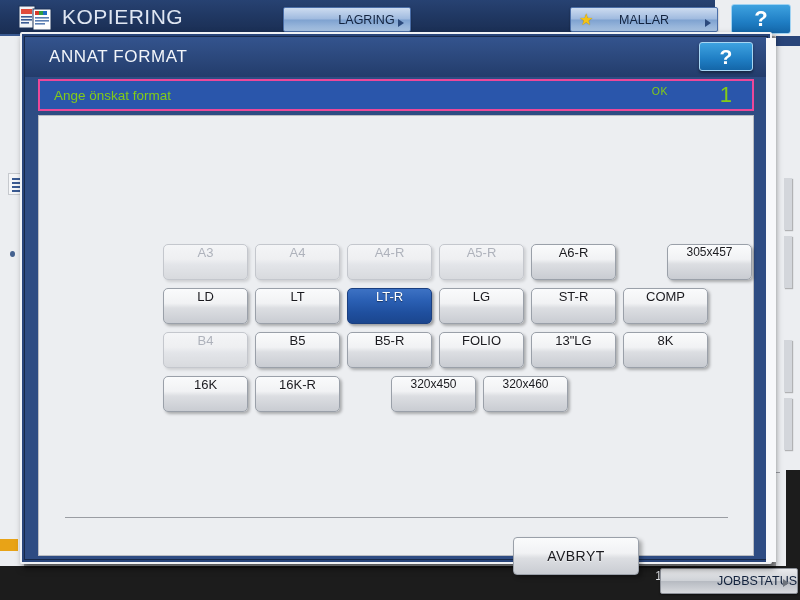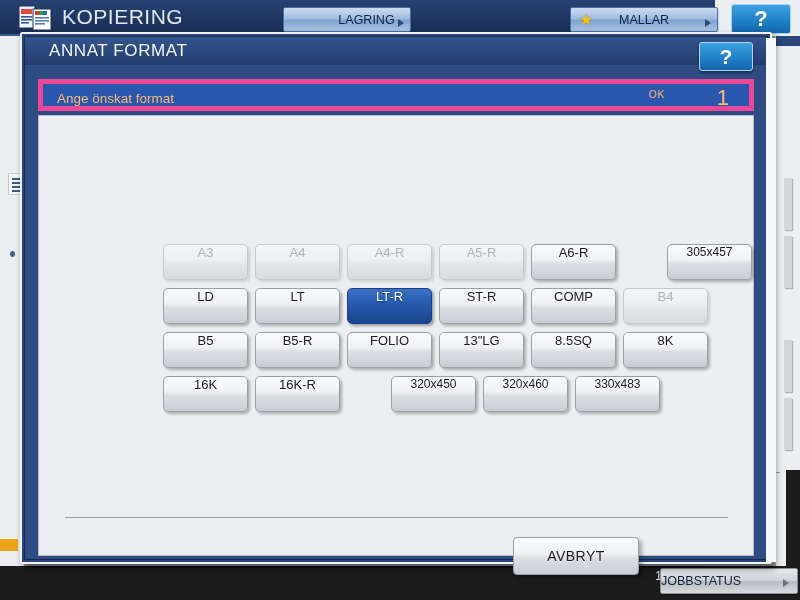--- a/index.html
+++ b/index.html
@@ -177,21 +177,21 @@
 
   #jobstatus {
     position: absolute;
     left: 660px; top: 568px;
     width: 138px; height: 26px;
     background: linear-gradient(180deg, #e9eaec 0%, #cfd2d7 48%, #b7bbc2 52%, #d8dade 100%);
     border: 1px solid #8d9199;
     border-radius: 2px;
     color: #12223c;
     font-size: 12.5px;
-    display: flex; align-items: center; justify-content: flex-start;
+    display: flex; align-items: center; justify-content: flex-end;
     box-shadow: 0 1px 2px rgba(0,0,0,.5);
   }
   #jobstatus .arrow {
     position: absolute;
     right: 8px; bottom: 6px;
     width: 0; height: 0;
     border-left: 6px solid #6d737c;
     border-top: 4px solid transparent;
     border-bottom: 4px solid transparent;
   }
@@ -219,21 +219,21 @@
     position: absolute;
     left: 2px; top: 2px;
     width: 744px; height: 524px;
     background: #2e4c83;
     border: 1px solid #17294a;
   }
 
   #dialog-title {
     position: absolute;
     left: 0; top: 0;
-    width: 742px; height: 28px;
+    width: 742px; height: 40px;
     background: linear-gradient(180deg, #34548e 0%, #2a4679 60%, #233c6b 100%);
     color: #f2f5fa;
     font-size: 17px;
     letter-spacing: .6px;
     display: flex;
     align-items: center;
     padding-left: 24px;
   }
 
   #help-dialog {
@@ -248,22 +248,22 @@
     font-weight: bold;
     display: flex; align-items: center; justify-content: center;
     box-shadow: 0 2px 3px rgba(0,0,0,.4);
   }
 
   #dialog-subbar {
     position: absolute;
     left: 13px; top: 42px;
     width: 716px; height: 32px;
     background: #2a56ab;
-    border: 5px solid #ec4899;
-    color: #fdba74;
+    border: 2px solid #ec4899;
+    color: #84cc16;
     text-decoration: underline;
   }
   #subbar-text {
     position: absolute;
     left: 14px; top: 7px;
     font-size: 13.5px;
   }
   #subbar-ok {
     position: absolute;
     right: 84px; top: 4px;
@@ -475,20 +475,23 @@
           <div class="size-btn">
             <span>LD</span>
           </div>
           <div class="size-btn">
             <span>LT</span>
           </div>
           <div class="size-btn selected">
             <span>LT-R</span>
           </div>
           <div class="size-btn">
+            <span>LG</span>
+          </div>
+          <div class="size-btn">
             <span>ST-R</span>
           </div>
           <div class="size-btn">
             <span>COMP</span>
           </div>
           <div class="size-btn disabled">
             <span>B4</span>
           </div>
           <div class="size-btn">
             <span>B5</span>
@@ -496,39 +499,33 @@
           <div class="size-btn">
             <span>B5-R</span>
           </div>
           <div class="size-btn">
             <span>FOLIO</span>
           </div>
           <div class="size-btn">
             <span>13"LG</span>
           </div>
           <div class="size-btn">
-            <span>8.5SQ</span>
-          </div>
-          <div class="size-btn">
             <span>8K</span>
           </div>
           <div class="size-btn">
             <span>16K</span>
           </div>
           <div class="size-btn">
             <span>16K-R</span>
           </div>
           <div class="size-btn small">
             <span>320x450</span>
           </div>
           <div class="size-btn small">
             <span>320x460</span>
-          </div>
-          <div class="size-btn small">
-            <span>330x483</span>
           </div>
         </div>
 
       <div id="separator"></div>
 
       <div id="cancel-btn">
         <span>AVBRYT</span>
       </div>
     </div>
   </div>

